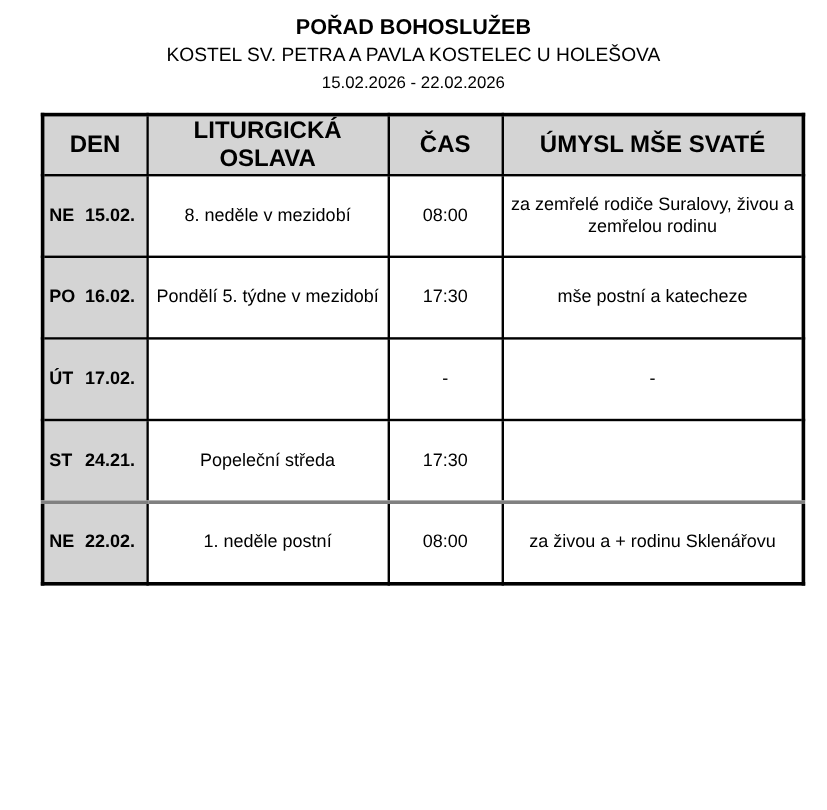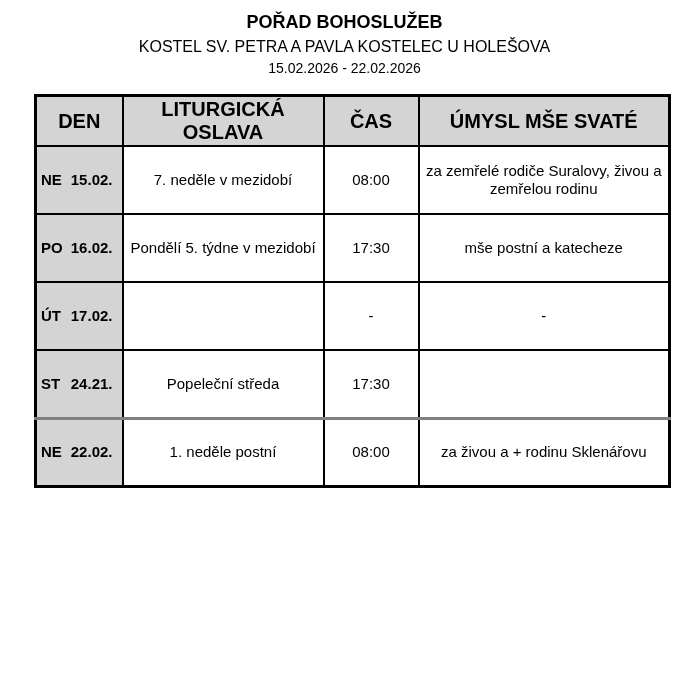--- a/index.html
+++ b/index.html
@@ -90,21 +90,21 @@
       </tr>
     </thead>
     <tbody id="schedule-body">
   <tr>
     <td class="day-cell">
       <span class="day-wrap">
         <span>NE</span>
         <span>15.02.</span>
       </span>
     </td>
-    <td class="celebration-cell">7. neděle v mezidobí</td>
+    <td class="celebration-cell">8. neděle v mezidobí</td>
     <td class="time-cell">08:00</td>
     <td class="intention-cell">za zemřelé rodiče Suralovy, živou a zemřelou rodinu</td>
   </tr>
 
   <tr>
     <td class="day-cell">
       <span class="day-wrap">
         <span>PO</span>
         <span>16.02.</span>
       </span>

